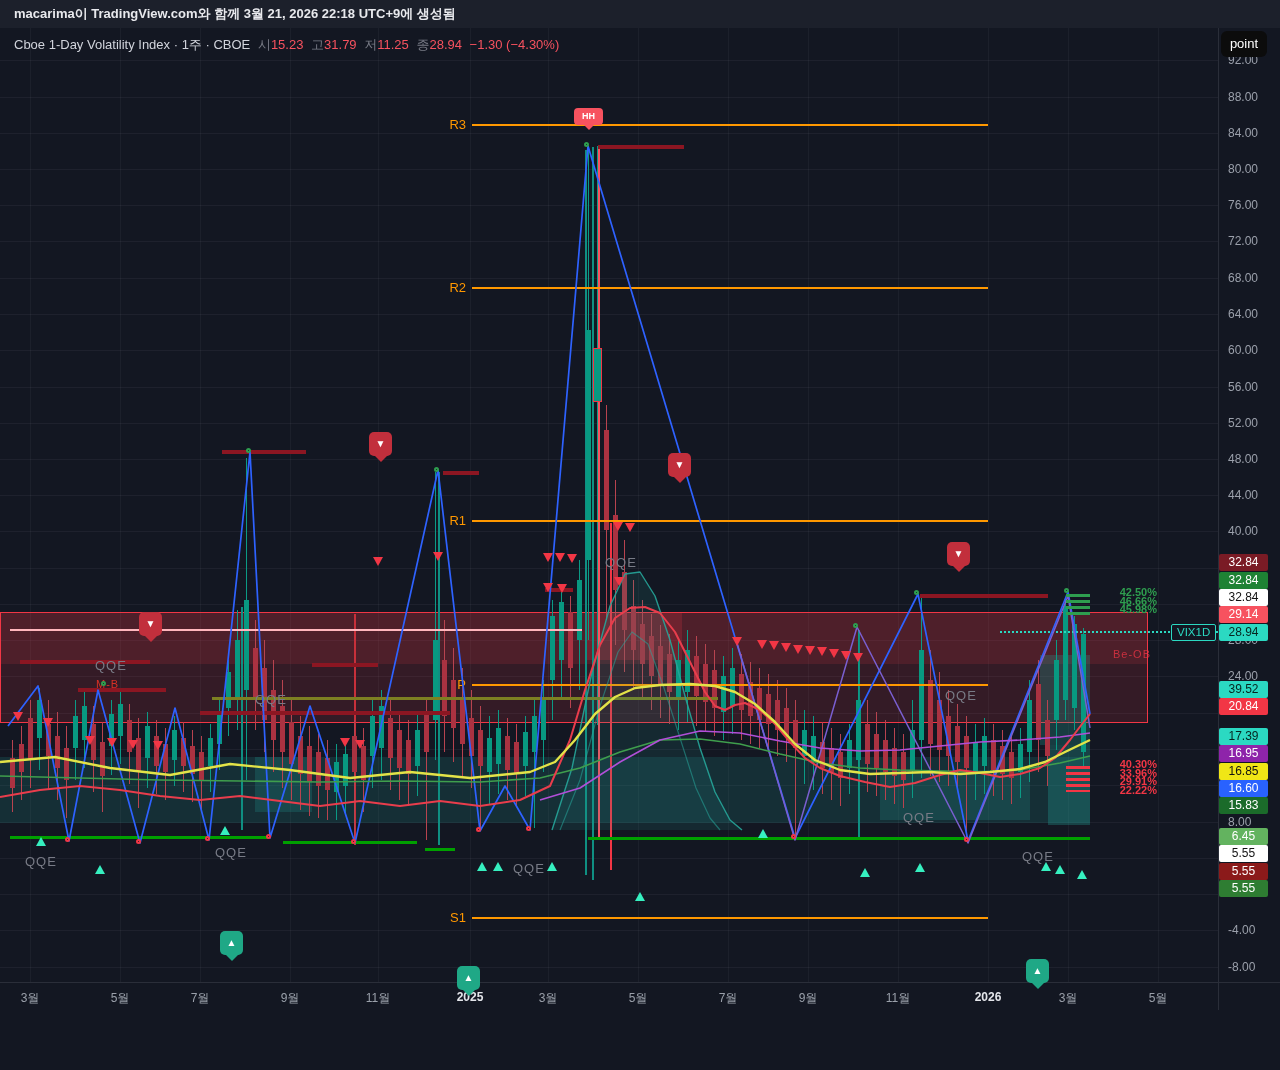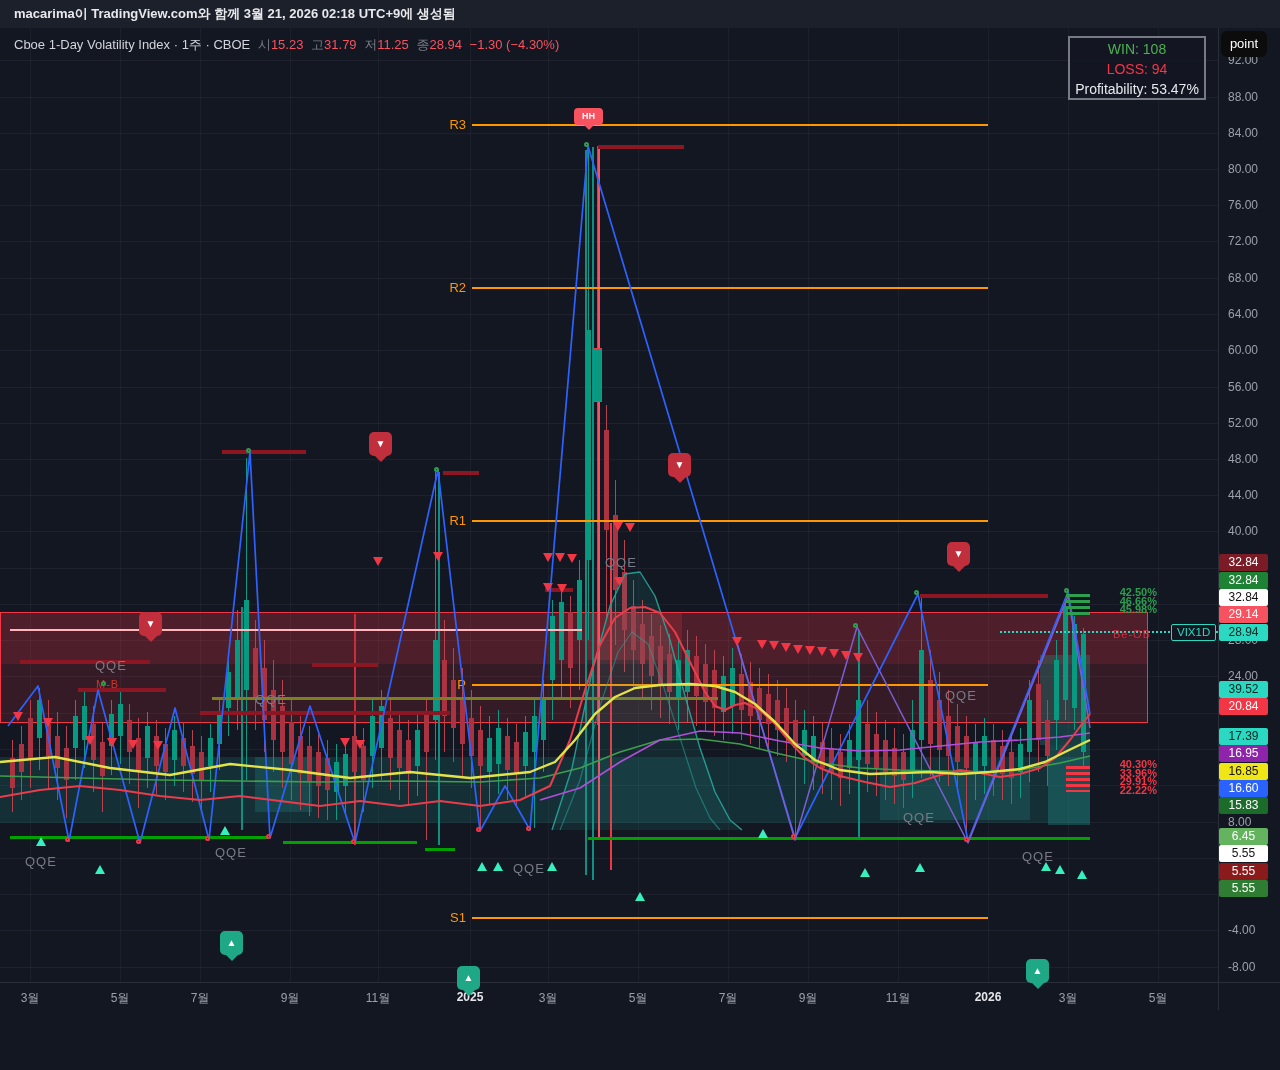--- a/index.html
+++ b/index.html
@@ -60,21 +60,21 @@
   
   #footer { position:absolute; left:0; top:1010px; width:1280px; height:60px; background:#191c26; z-index:50; }
   #tvlogo { position:absolute; left:16px; top:14px; }
   #brand { position:absolute; left:62px; top:16px; color:#d6d8dc; font-size:22px; font-weight:bold; letter-spacing:0.2px; }
 </style>
 </head>
 <body>
 
 <div id="stage">
   <div id="topbar">
-    <span>macarima이 TradingView.com와 함께 3월 21, 2026 02:18 UTC+9에 생성됨</span>
+    <span>macarima이 TradingView.com와 함께 3월 21, 2026 22:18 UTC+9에 생성됨</span>
   </div>
 
   <div id="chart" class="abs" style="left:0;top:0;width:1280px;height:1010px;">
       <div class="gv" style="left: 30px;"></div>
       <div class="gv" style="left: 120px;"></div>
       <div class="gv" style="left: 200px;"></div>
       <div class="gv" style="left: 290px;"></div>
       <div class="gv" style="left: 378px;"></div>
       <div class="gv" style="left: 470px;"></div>
       <div class="gv" style="left: 548px;"></div>
@@ -473,21 +473,21 @@
       <div class="txtlab" style="left: 95px; top: 658px;">QQE</div>
       <div class="txtlab" style="left: 255px; top: 692px;">QQE</div>
       <div class="txtlab" style="left: 605px; top: 555px;">QQE</div>
       <div class="txtlab" style="left: 945px; top: 688px;">QQE</div>
       <div class="txtlab" style="left: 903px; top: 810px;">QQE</div>
       <div class="txtlab" style="left: 25px; top: 854px;">QQE</div>
       <div class="txtlab" style="left: 215px; top: 845px;">QQE</div>
       <div class="txtlab" style="left: 513px; top: 861px;">QQE</div>
       <div class="txtlab" style="left: 1022px; top: 849px;">QQE</div>
       <div class="txtlab" style="left: 96px; top: 678px; color: rgb(217, 48, 37); font-size: 11px;">M-B</div>
-      <div class="txtlab" style="left: 1113px; top: 628px; color: rgba(242, 54, 69, 0.75); font-size: 11px;">Be-OB</div>
+      <div class="txtlab" style="left: 1113px; top: 648px; color: rgba(242, 54, 69, 0.75); font-size: 11px;">Be-OB</div>
       <div class="pctstack" style="left: 1085px; top: 588px; color: rgb(46, 158, 79);">
         <div>42.50%</div>
         <div>46.66%</div>
         <div>45.98%</div>
       </div>
       <div class="pctstack" style="left: 1085px; top: 760px; color: rgb(242, 54, 69);">
         <div>40.30%</div>
         <div>33.96%</div>
         <div>29.91%</div>
         <div>22.22%</div>
@@ -545,25 +545,20 @@
 
   <div id="legend">
     <span>Cboe 1-Day Volatility Index · 1주 · CBOE</span>
     <span class="lg-gray">시</span><span class="lg-red">15.23</span>
     <span class="lg-gray">고</span><span class="lg-red">31.79</span>
     <span class="lg-gray">저</span><span class="lg-red">11.25</span>
     <span class="lg-gray">종</span><span class="lg-red">28.94</span>
     <span class="lg-red">−1.30 (−4.30%)</span>
   </div>
 
-  <div id="winbox">
-    <div class="w">WIN: 108</div>
-    <div class="l">LOSS: 94</div>
-    <div class="p">Profitability: 53.47%</div>
-  </div>
 
   <div id="pointbtn">point</div>
 
   <div id="yaxis-line"></div>
   <div id="xaxis-line"></div>
   <div id="yaxis" class="abs" style="left:1218px;top:28px;width:62px;height:954px;"></div>
   <div id="xaxis" class="abs" style="left:0;top:982px;width:1218px;height:28px;"></div>
 
   <div id="hhbadge">HH</div>
   <div id="vixbadge">VIX1D</div>

